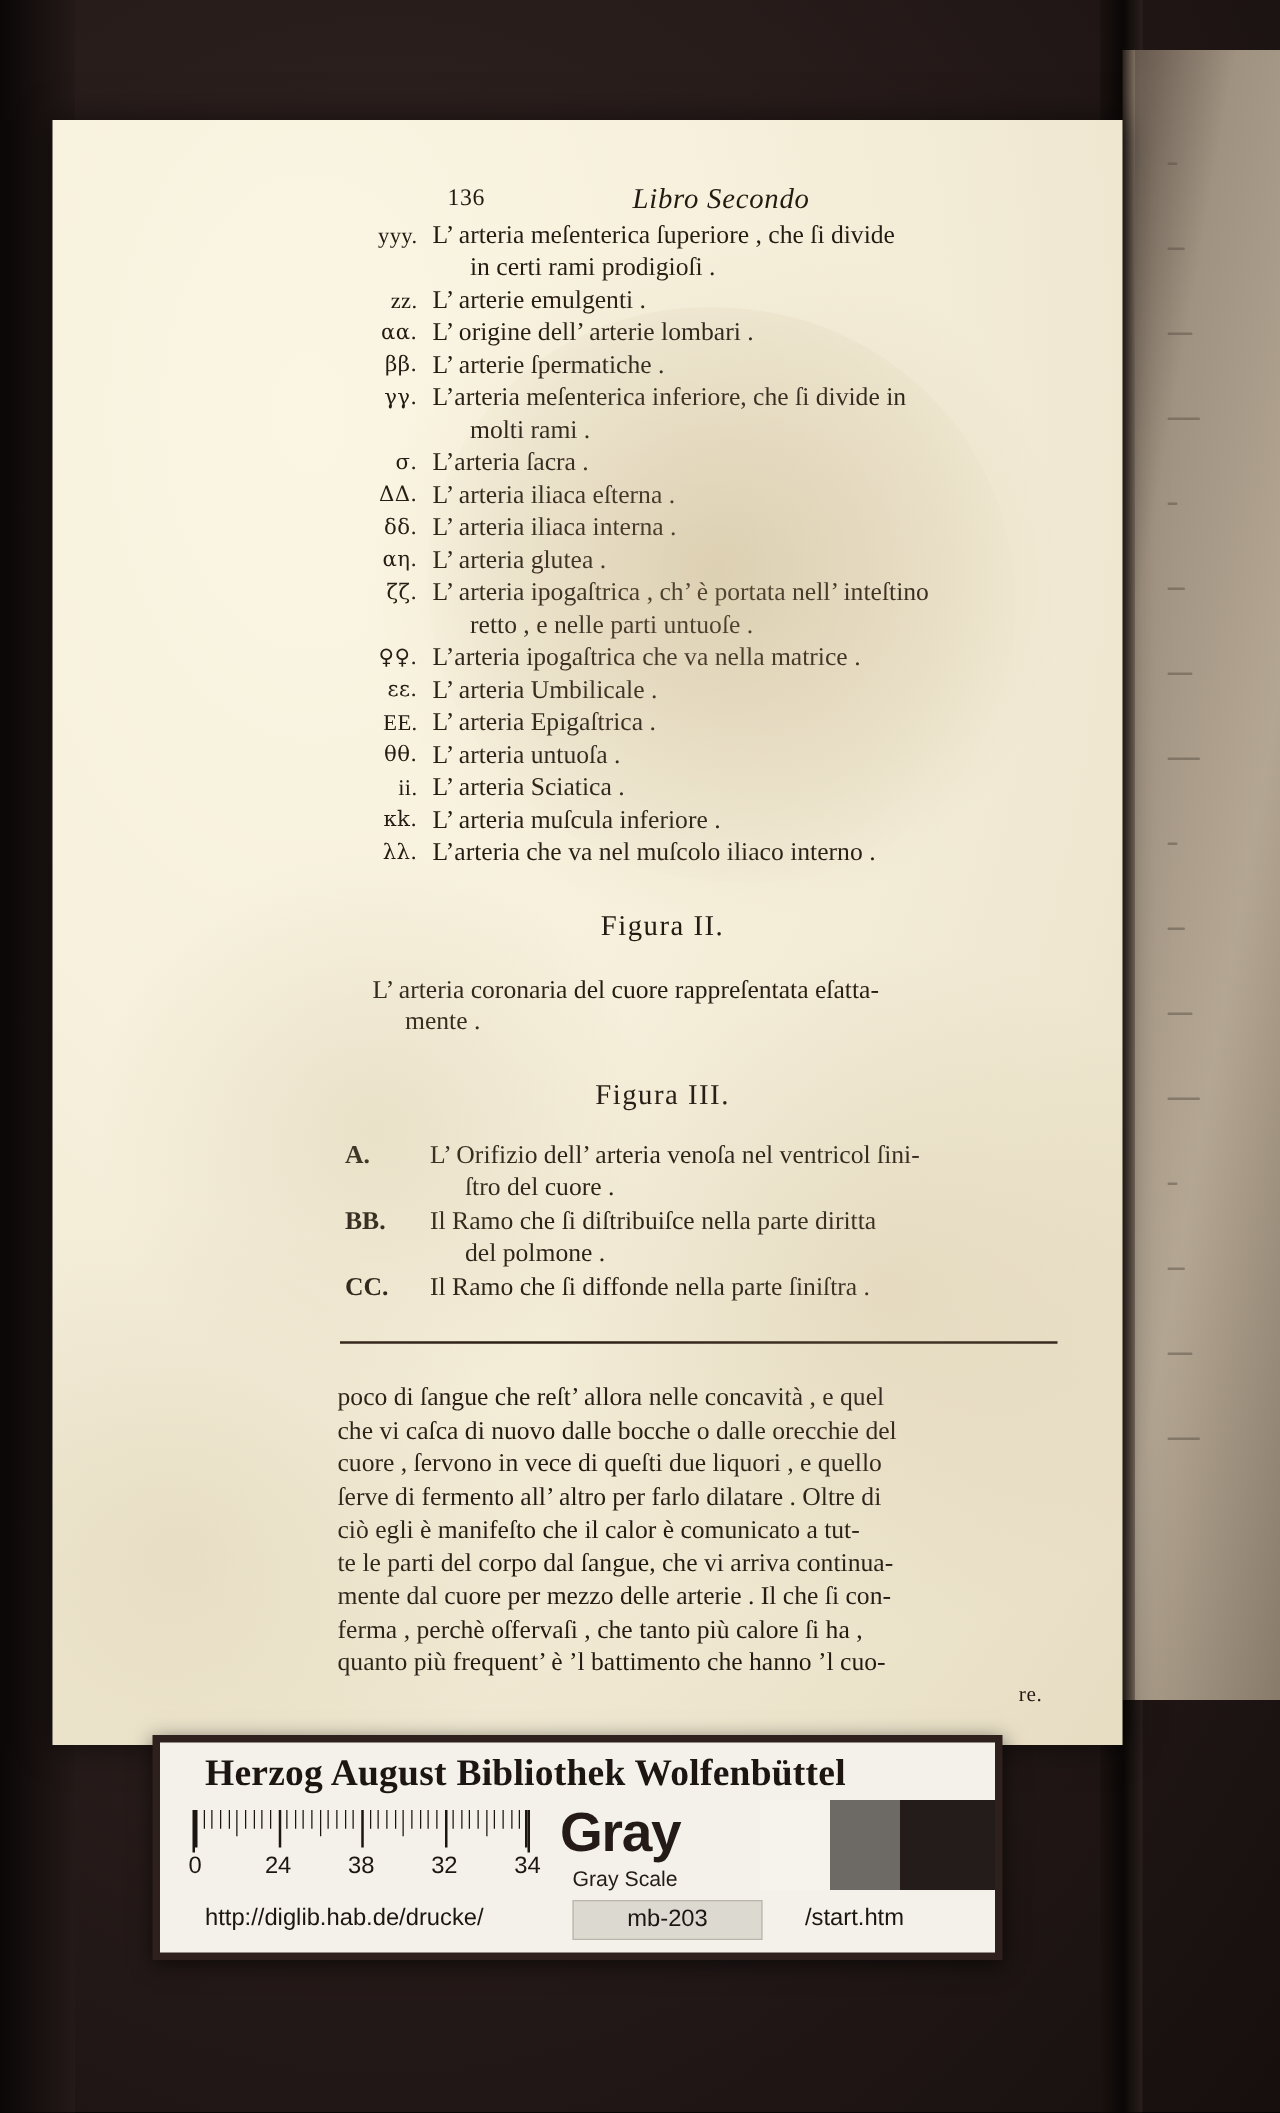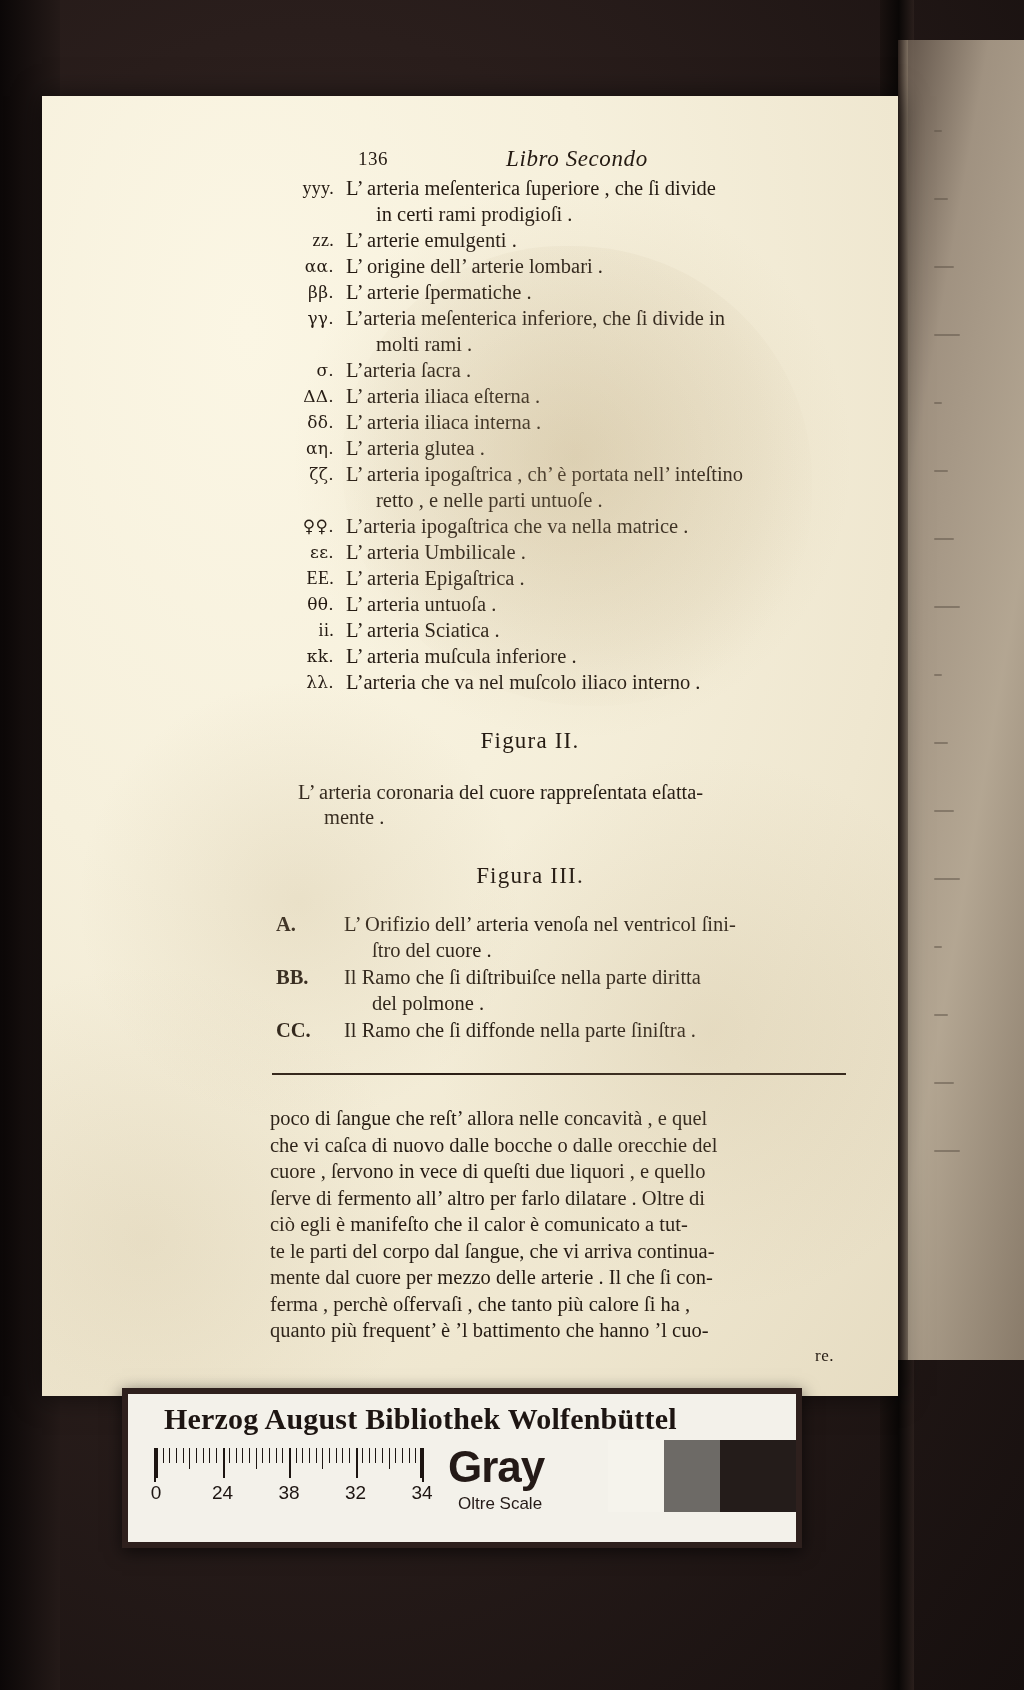--- a/index.html
+++ b/index.html
@@ -225,21 +225,21 @@
     padding-right: 36px;
     letter-spacing: .5px;
   }
 
   
   .target-label {
     position: absolute;
     left: 122px;
     top: 1388px;
     width: 680px;
-    height: 160px;
+    height: 180px;
     background: #2e201d;
     padding: 6px;
     box-sizing: border-box;
     box-shadow: 0 4px 16px rgba(0,0,0,.6);
   }
   .target-inner {
     width: 100%;
     height: 100%;
     background: #f3f1ea;
     position: relative;
@@ -562,21 +562,28 @@
       <div class="nums" id="ruler-nums">
           <span style="left: 2px;">0</span>
           <span style="left: 68.5px;">24</span>
           <span style="left: 135px;">38</span>
           <span style="left: 201.5px;">32</span>
           <span style="left: 268px;">34</span>
         </div>
     </div>
 
     <div class="kodak">Gray</div>
-    <div class="grayscale-label">Oltre Scale</div>
+    <div class="grayscale-label">Gray Scale</div>
 
     <div class="patch white"></div>
     <div class="patch gray"></div>
     <div class="patch black"></div>
 
+    <div class="url-row">
+      <span class="url-left">http://diglib.hab.de/drucke/</span>
+      <span class="url-box">
+        <span>mb-203</span>
+      </span>
+      <span class="url-right">/start.htm</span>
+    </div>
 
   </div>
 </div>
 
 </body></html>

